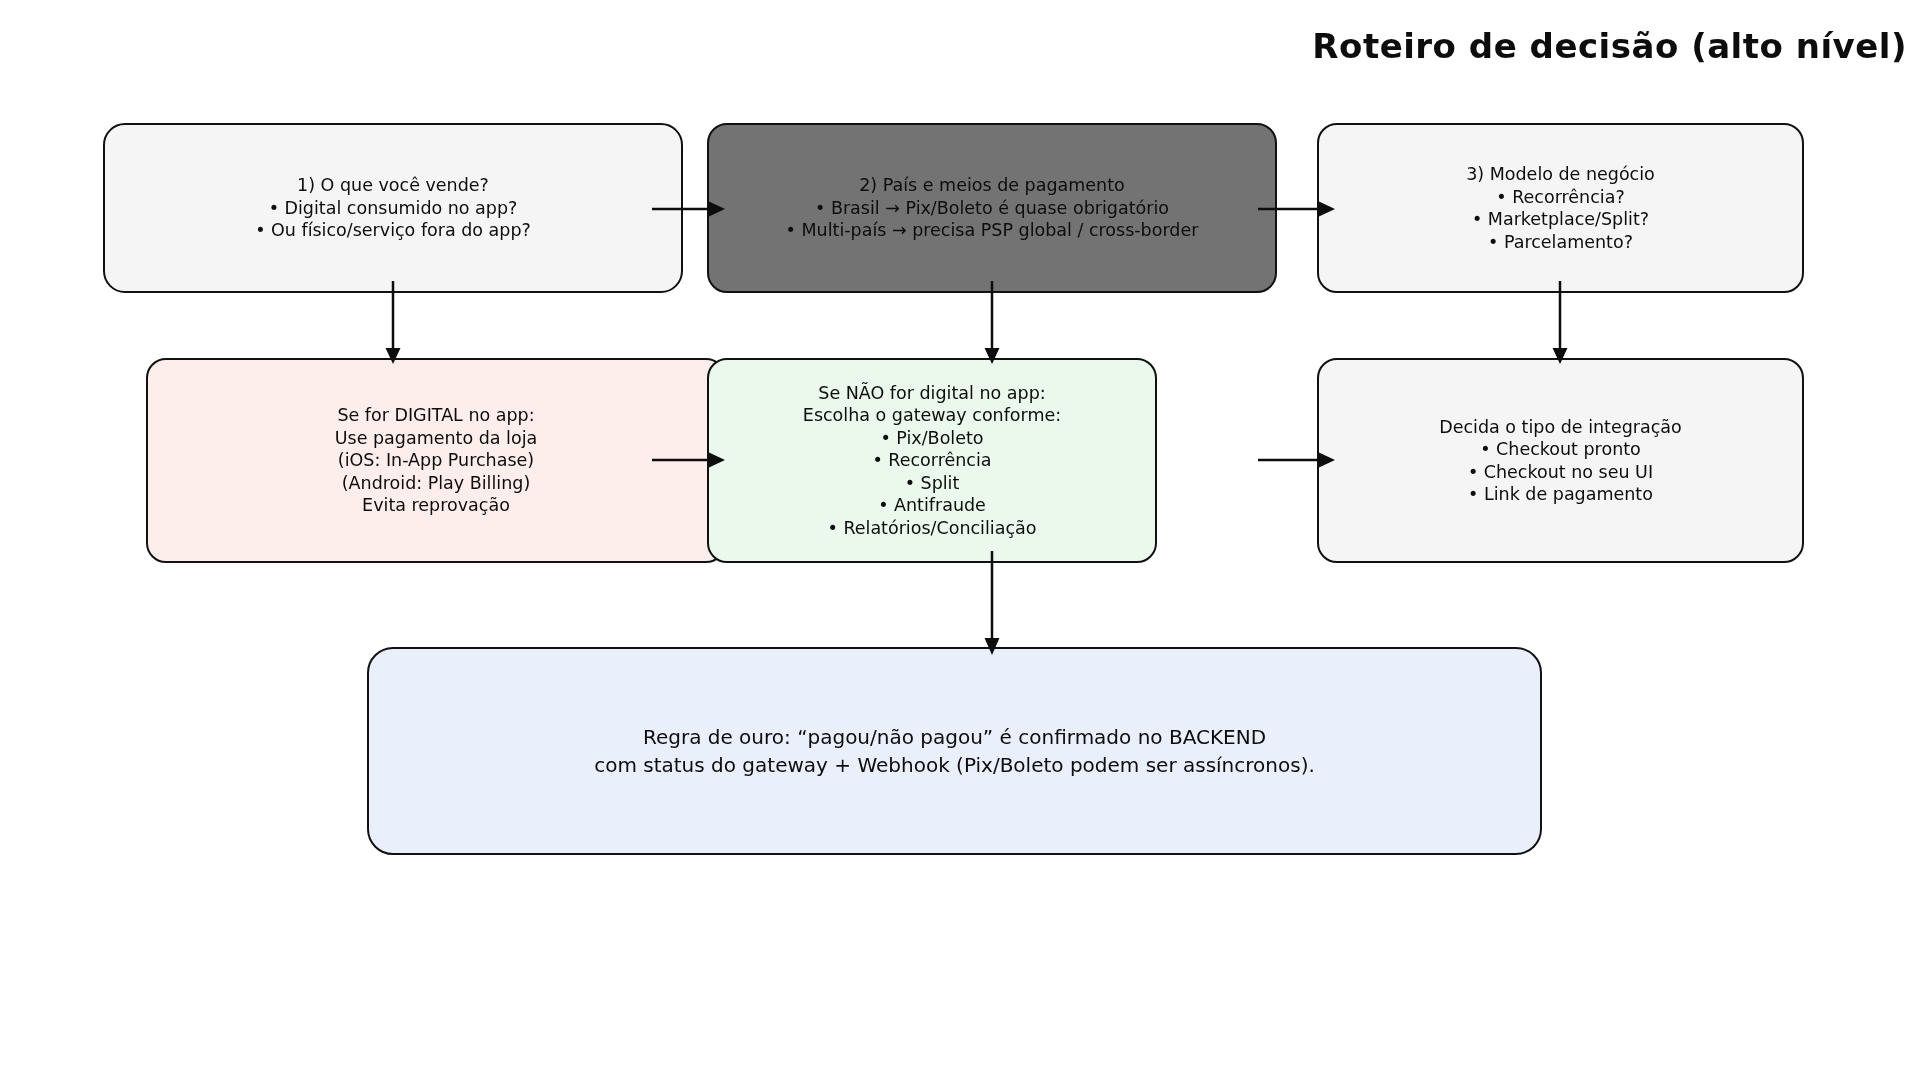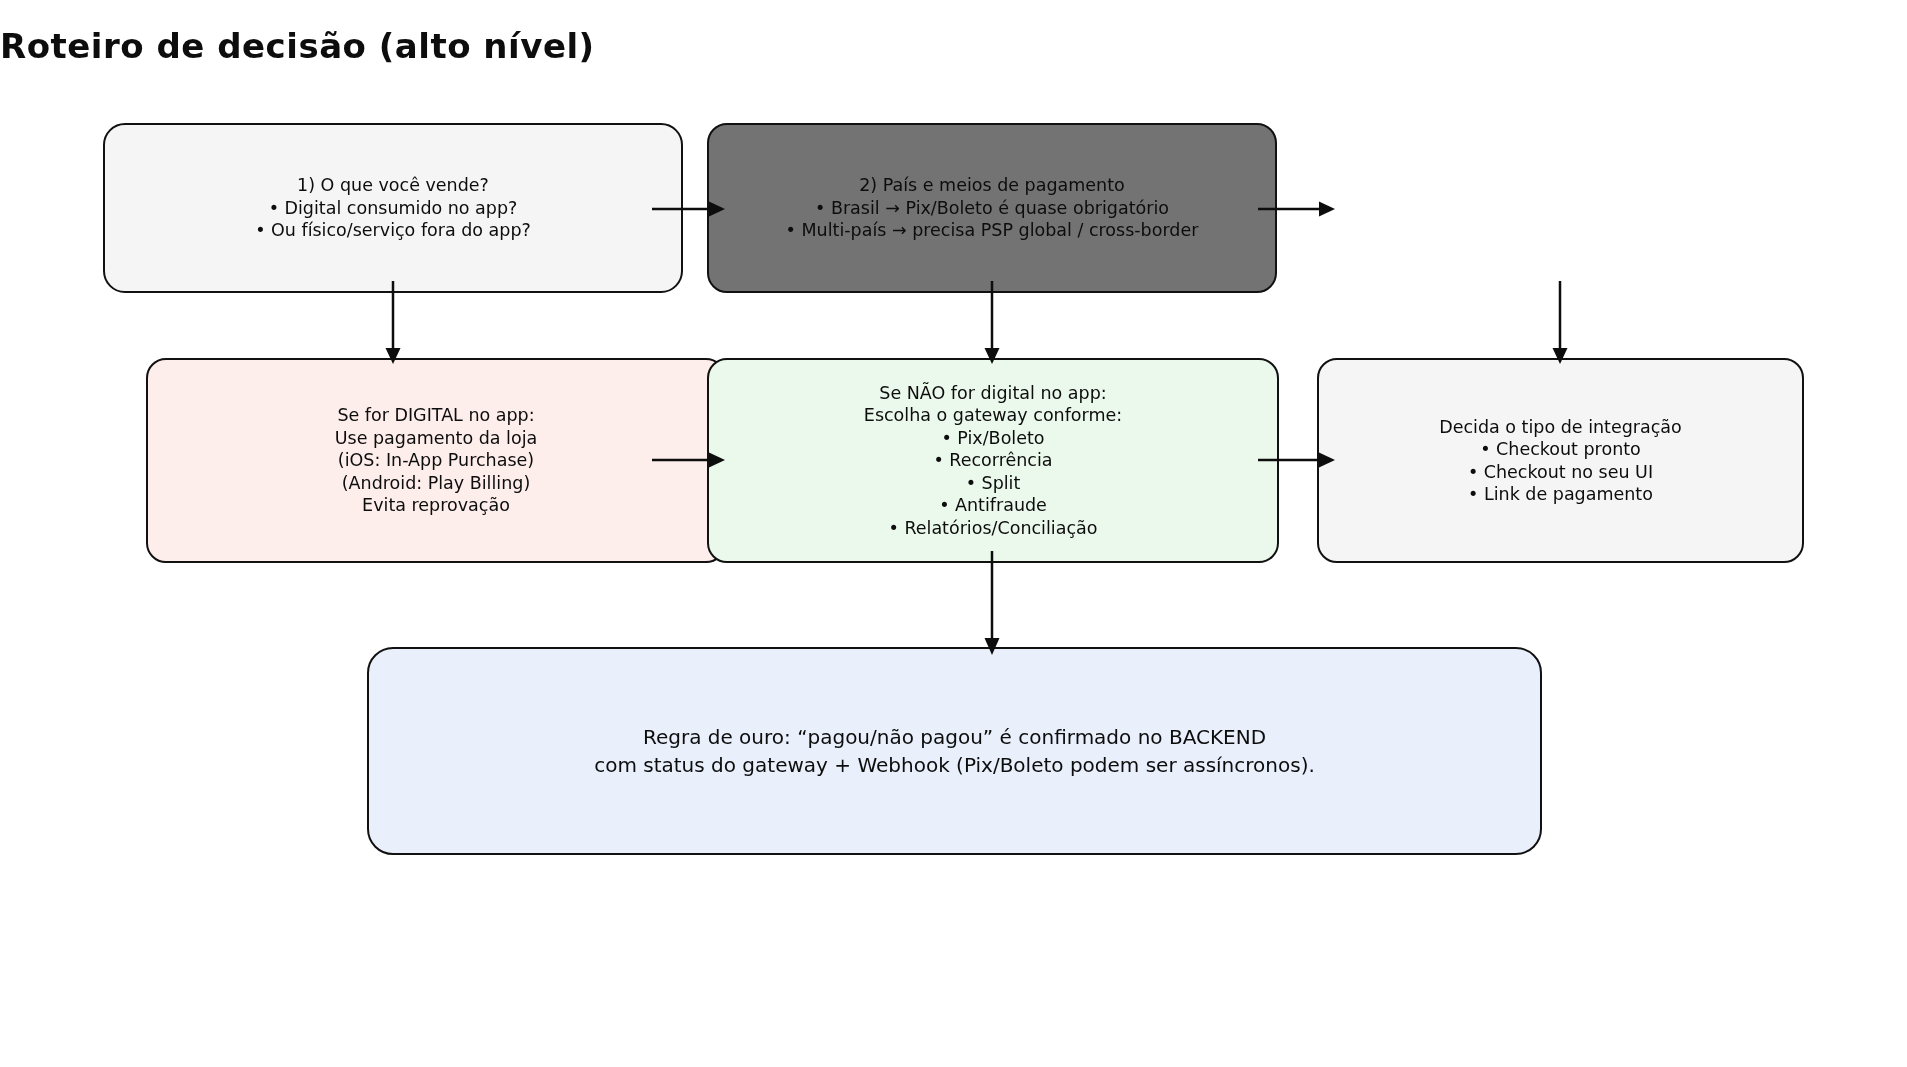--- a/index.html
+++ b/index.html
@@ -15,21 +15,21 @@
     font-family: "DejaVu Sans", "Liberation Sans", sans-serif;
     color: #0d0d0d;
     overflow: hidden;
   }
   .diagram-title {
     position: absolute;
     left: 0;
     top: 26px;
     width: 1907px;
     margin: 0;
-    text-align: left;
+    text-align: right;
     font-size: 34px;
     font-weight: bold;
     color: #0d0d0d;
     letter-spacing: 0.5px;
   }
   .box {
     position: absolute;
     box-sizing: border-box;
     border: 2.5px solid #111111;
     border-radius: 20px;
@@ -77,30 +77,36 @@
 • Digital consumido no app?
 • Ou físico/serviço fora do app?</div>
   </div>
 
   <div class="box" style="left: 707px; top: 123px; width: 570px; height: 170px; background-color: #737373;">
     <div class="box-text">2) País e meios de pagamento
 • Brasil → Pix/Boleto é quase obrigatório
 • Multi-país → precisa PSP global / cross-border</div>
   </div>
 
+  <div class="box" style="left: 1317px; top: 123px; width: 487px; height: 170px; background-color: rgb(245, 245, 245);">
+    <div class="box-text">3) Modelo de negócio
+• Recorrência?
+• Marketplace/Split?
+• Parcelamento?</div>
+  </div>
 
   <div class="box" style="left: 103px; top: 358px; width: 580px; height: 205px; background-color: rgb(253, 238, 235); margin-left: 43px;">
     <div class="box-text">Se for DIGITAL no app:
 Use pagamento da loja
 (iOS: In-App Purchase)
 (Android: Play Billing)
 Evita reprovação</div>
   </div>
 
-  <div class="box" style="left: 707px; top: 358px; width: 572px; height: 205px; background-color: rgb(235, 248, 236);">
+  <div class="box" style="left: 707px; top: 358px; width: 450px; height: 205px; background-color: rgb(235, 248, 236);">
     <div class="box-text">Se NÃO for digital no app:
 Escolha o gateway conforme:
 • Pix/Boleto
 • Recorrência
 • Split
 • Antifraude
 • Relatórios/Conciliação</div>
   </div>
 
   <div class="box" style="left: 1317px; top: 358px; width: 487px; height: 205px; background-color: rgb(245, 245, 245);">

